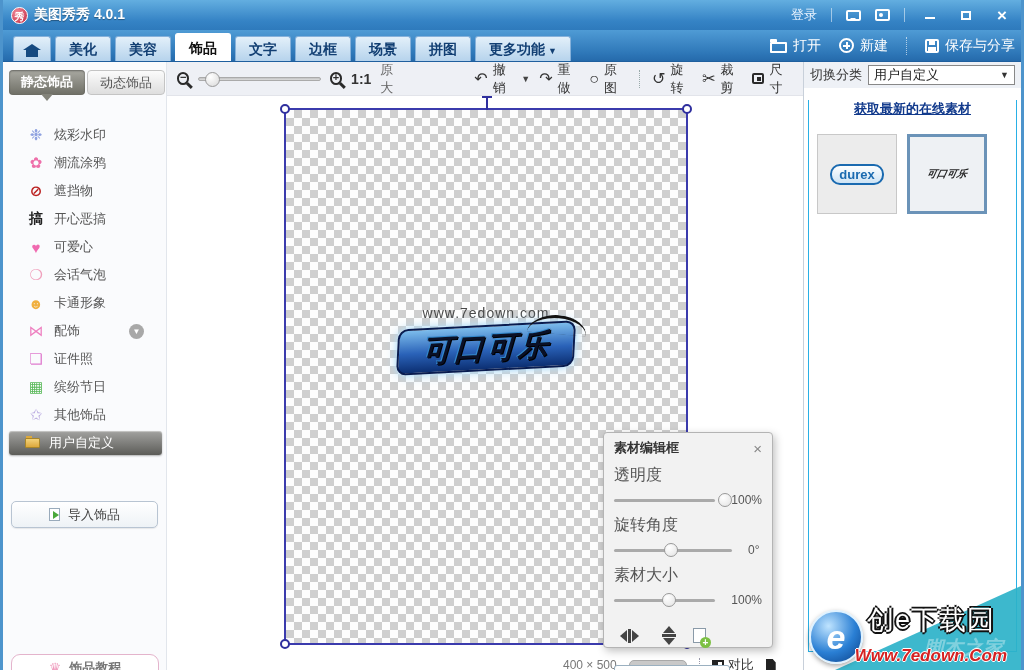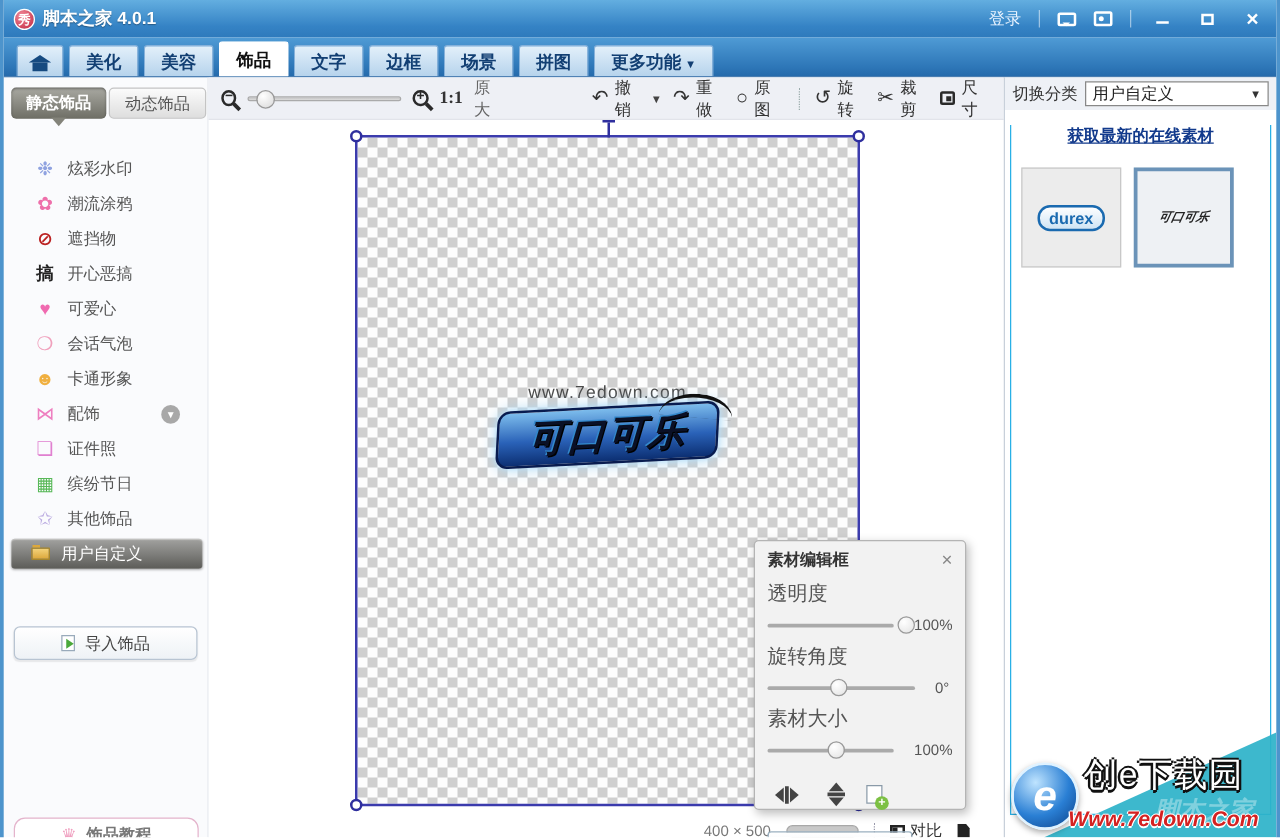--- a/index.html
+++ b/index.html
@@ -97,21 +97,21 @@
   
   .center { flex:1; position:relative; background:#fff; }
   .toolbar { height:34px; background:#eef0f5; display:flex; align-items:center; padding:0 10px; gap:9px;
              border-bottom:1px solid #e2e4ea; font-size:13px; color:#333; }
   .mag { position:relative; width:13px; height:13px; border:2px solid #2a2a2a; border-radius:50%; display:inline-block; }
   .mag::after { content:""; position:absolute; width:7px; height:2.5px; background:#2a2a2a; transform:rotate(45deg); right:-6px; bottom:-3px; }
   .mag i { position:absolute; left:1px; top:-3px; font-style:normal; font-weight:bold; font-size:11px; color:#2a2a2a; }
   .zoom-track { width:132px; height:4px; background:linear-gradient(#c2c2c2,#dcdcdc); border:1px solid #aaa; border-radius:3px; position:relative; }
   .zoom-knob { position:absolute; left:6px; top:-6px; width:15px; height:15px; border-radius:50%;
                background:radial-gradient(circle at 35% 30%,#fff,#d8d8d8); border:1px solid #999; cursor:pointer; }
-  .tb-bold { font-weight:bold; font-size:14px;font-family:Liberation Serif, serif; }
+  .tb-bold { font-weight:bold; font-size:14px; }
   .tb-group { display:flex; align-items:center; gap:5px; cursor:pointer; }
   .tb-arrow { font-size:16px; line-height:1; }
   .tb-dd { font-size:9px; color:#444; margin-left:2px; }
   .tb-dotsep { width:1px; height:18px; border-left:1px dotted #9aa; margin:0 3px; }
   .icon-size { width:13px; height:11px; border:2px solid #2a2a2a; border-radius:2px; position:relative; }
   .icon-size::after { content:""; position:absolute; right:1px; bottom:1px; width:4px; height:4px; background:#2a2a2a; }
 
   .canvas-region { position:relative; height:574px; background:#fff; overflow:hidden; }
   .selection { position:absolute; left:117px; top:12px; width:404px; height:537px;
                border:2px solid #3b3bad;
@@ -203,21 +203,21 @@
   .corner-url { position:absolute; right:14px; bottom:4px; font-size:17px; font-weight:bold; font-style:italic; color:#d42222; z-index:12;
                 text-shadow:-1px 0 0 #fff,1px 0 0 #fff,0 -1px 0 #fff,0 1px 0 #fff; }
 </style>
 </head>
 <body>
 
 <div class="window">
 
   <div class="titlebar">
     <div class="app-logo">秀</div>
-    <div class="app-title">脚本之家 4.0.1</div>
+    <div class="app-title">美图秀秀 4.0.1</div>
     <div class="tb-right">
       <span class="login">登录</span>
       <span class="tb-sep"></span>
       <span class="icon-chat"></span>
       <span class="icon-pic"></span>
       <span class="tb-sep"></span>
       <span class="win-btn">
           <span class="icon-min"></span>
         </span>
       <span class="win-btn">
@@ -232,20 +232,35 @@
         <span class="icon-home"></span>
       </div>
     <div class="nav-tab">美化</div>
     <div class="nav-tab">美容</div>
     <div class="nav-tab active">饰品</div>
     <div class="nav-tab">文字</div>
     <div class="nav-tab">边框</div>
     <div class="nav-tab">场景</div>
     <div class="nav-tab">拼图</div>
     <div class="nav-tab"><span>更多功能</span><span class="more-arrow">▼</span></div>
+    <div class="nav-actions">
+      <div class="nav-action">
+        <span class="icon-folder"></span>
+        <span>打开</span>
+      </div>
+      <div class="nav-action">
+        <span class="icon-new"></span>
+        <span>新建</span>
+      </div>
+      <span class="nav-dotsep"></span>
+      <div class="nav-action">
+        <span class="icon-save"></span>
+        <span>保存与分享</span>
+      </div>
+    </div>
   </div>
 
   <div class="main">
 
     <div class="sidebar">
       <div class="side-tabs">
         <div class="side-tab active">静态饰品</div>
         <div class="side-tab idle">动态饰品</div>
       </div>
       <div class="side-list">

